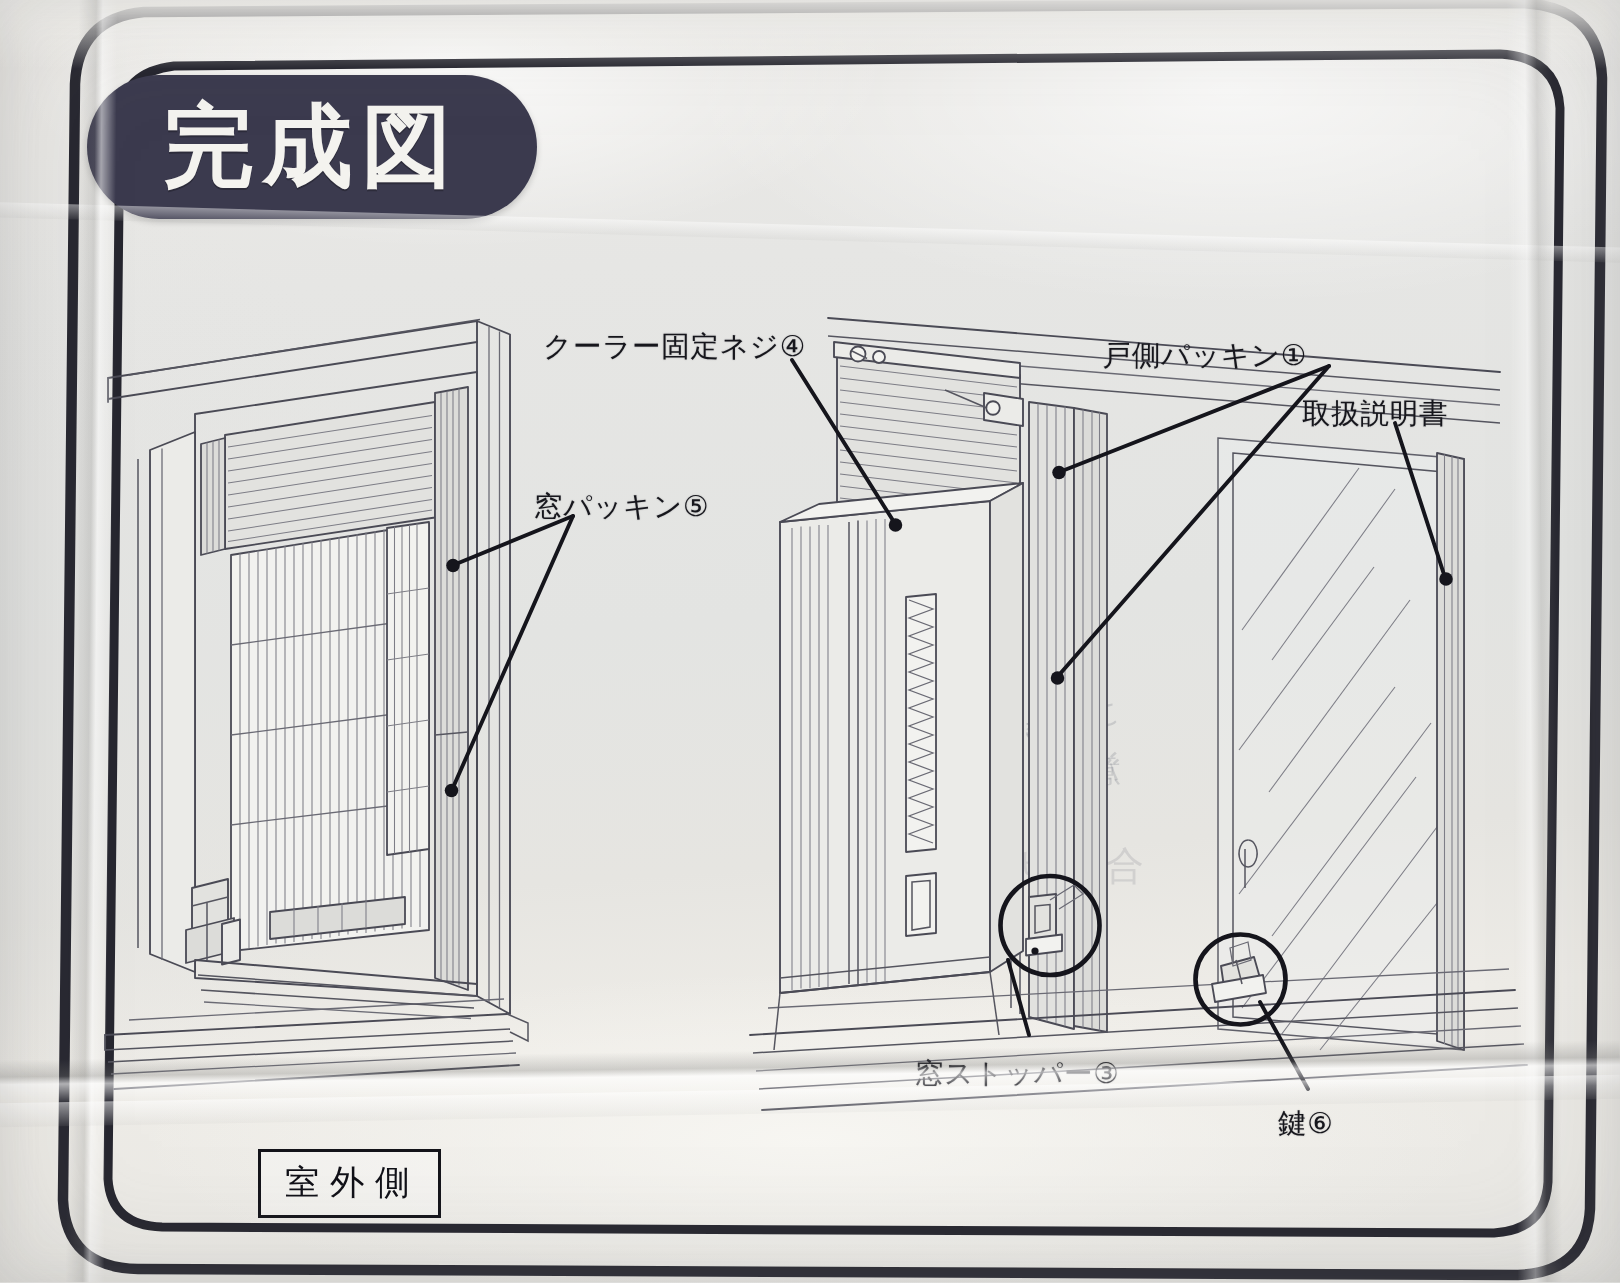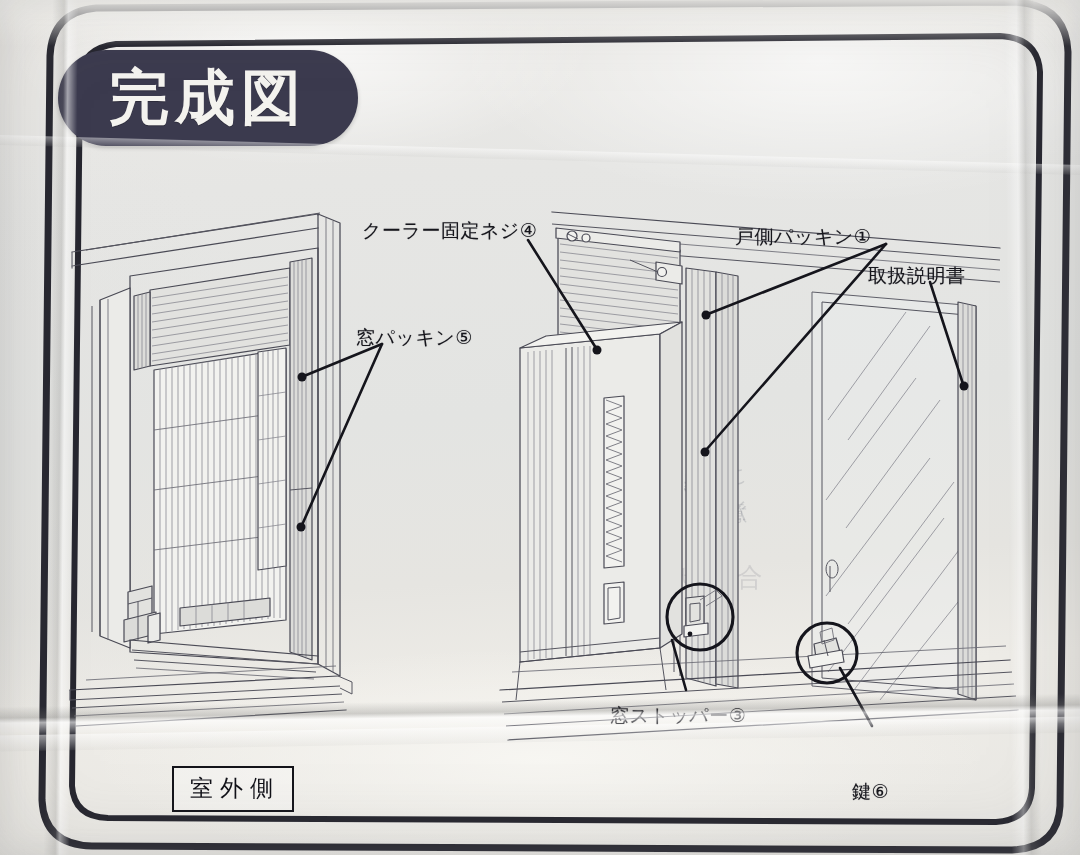--- a/index.html
+++ b/index.html
@@ -410,21 +410,21 @@
 
     <div id="title-badge">
       <div id="title-text">完成図</div>
     </div>
 
     <div class="lbl" style="left:362px;top:218px;">クーラー固定ネジ④</div>
     <div class="lbl" style="left:356px;top:325px;">窓パッキン⑤</div>
     <div class="lbl" style="left:735px;top:224px;">戸側パッキン①</div>
     <div class="lbl" style="left:868px;top:263px;">取扱説明書</div>
     <div class="lbl" style="left:610px;top:703px;">窓ストッパー③</div>
-    <div class="lbl" style="left:852px;top:779px;">鍵⑥</div>
+    <div class="lbl" style="left:852px;top:736px;">鍵⑥</div>
 
     <div class="sidebox" style="left:172px;top:766px;">室外側</div>
   </div>
 
   <div class="layer">
     <div class="crease crease-top"></div>
     <div class="crease crease-d1"></div>
     <div class="crease crease-v1"></div>
     <div class="crease crease-v2"></div>
     <div class="crease crease-h1"></div>

